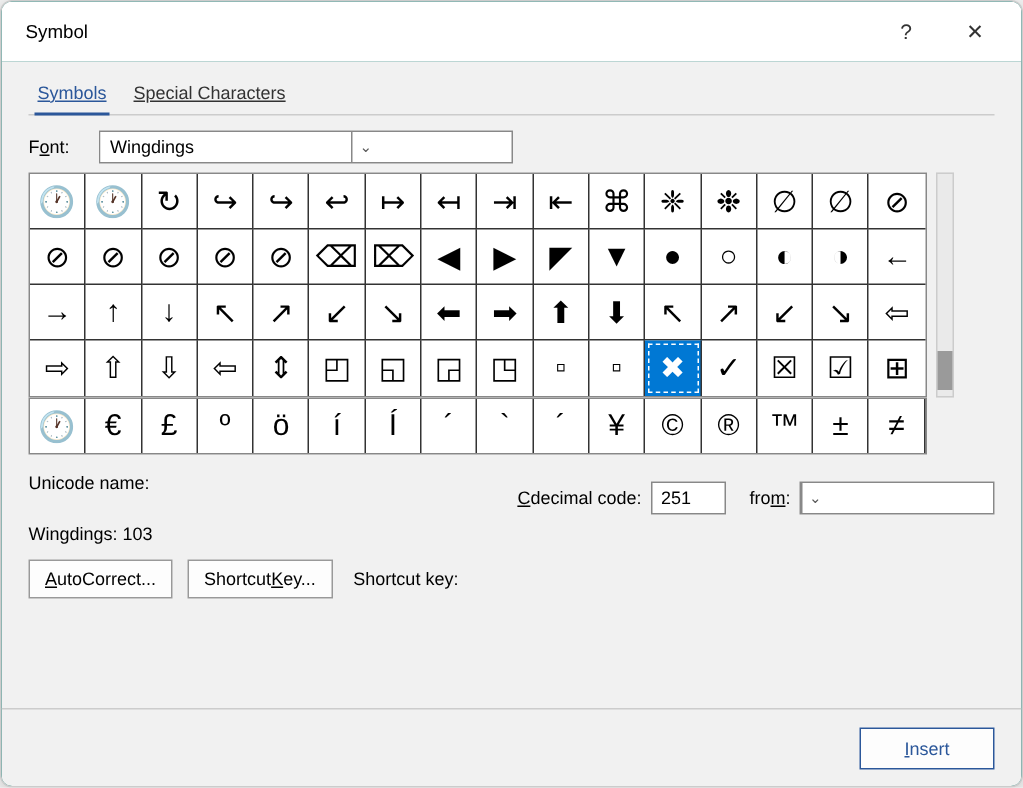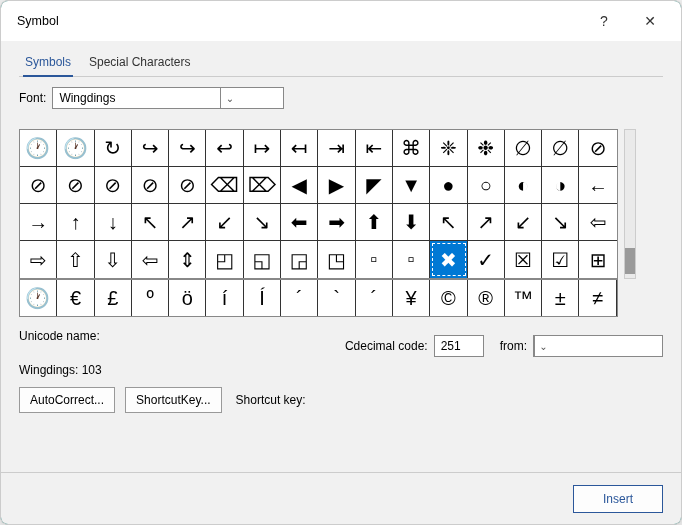--- a/index.html
+++ b/index.html
@@ -59,26 +59,26 @@
     font-size: 12px;
     color: #333;
     border-bottom: 2px solid transparent;
     margin-bottom: -1px;
     cursor: default;
   }
   .tab.active {
     color: #2b579a;
     border-bottom-color: #2b579a;
   }
-  .underline { text-decoration-thickness:1px; text-underline-offset:1px;}
+  .underline { text-decoration: underline; text-decoration-thickness:1px; text-underline-offset:1px;}
   .font-row {
     display: flex;
     align-items: center;
-    gap: 6px;
-    margin: 10px 0 20px 0;
+    gap: 20px;
+    margin: 10px 0 6px 0;
   }
   .font-label { font-size: 12px; }
   .combo {
     display: flex;
     align-items: center;
     border: 1px solid #888;
     background: #fff;
     height: 22px;
   }
   .combo input {
@@ -234,21 +234,21 @@
       </div>
       <div class="tab">
         <span class="underline">Special Characters</span>
       </div>
     </div>
 
     <div class="font-row">
       <span class="font-label">
         <span>F</span><span class="underline">o</span><span>nt:</span>
       </span>
-      <div class="combo" style="width:232px">
+      <div class="combo" style="width:276px">
         <input value="Wingdings" style="">
         <div class="chev">⌄</div>
       </div>
     </div>
 
     <div class="grid-wrap">
       <div class="symbol-grid" id="sym-grid">
           <div class="sg-row">
             <div class="sg-cell">🕐</div>
             <div class="sg-cell">🕐</div>

